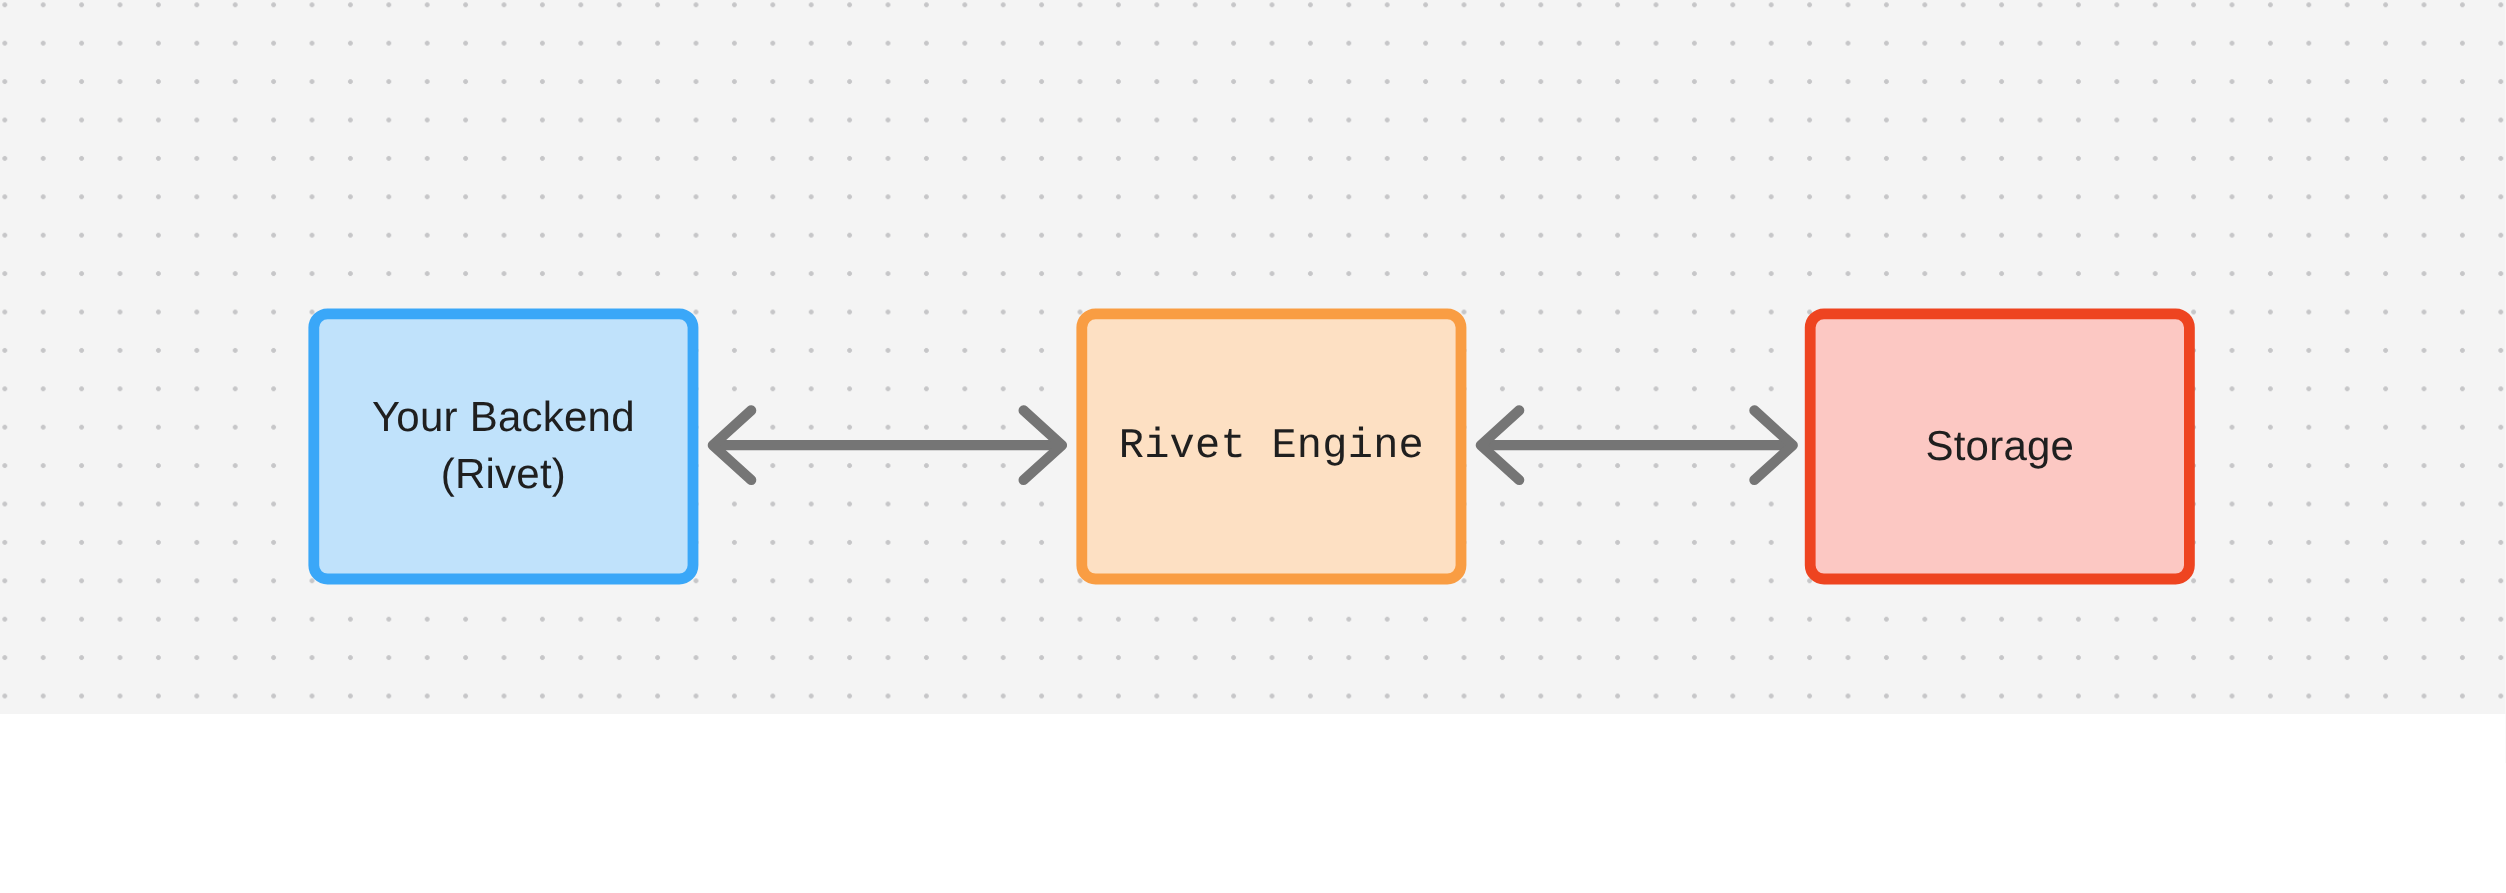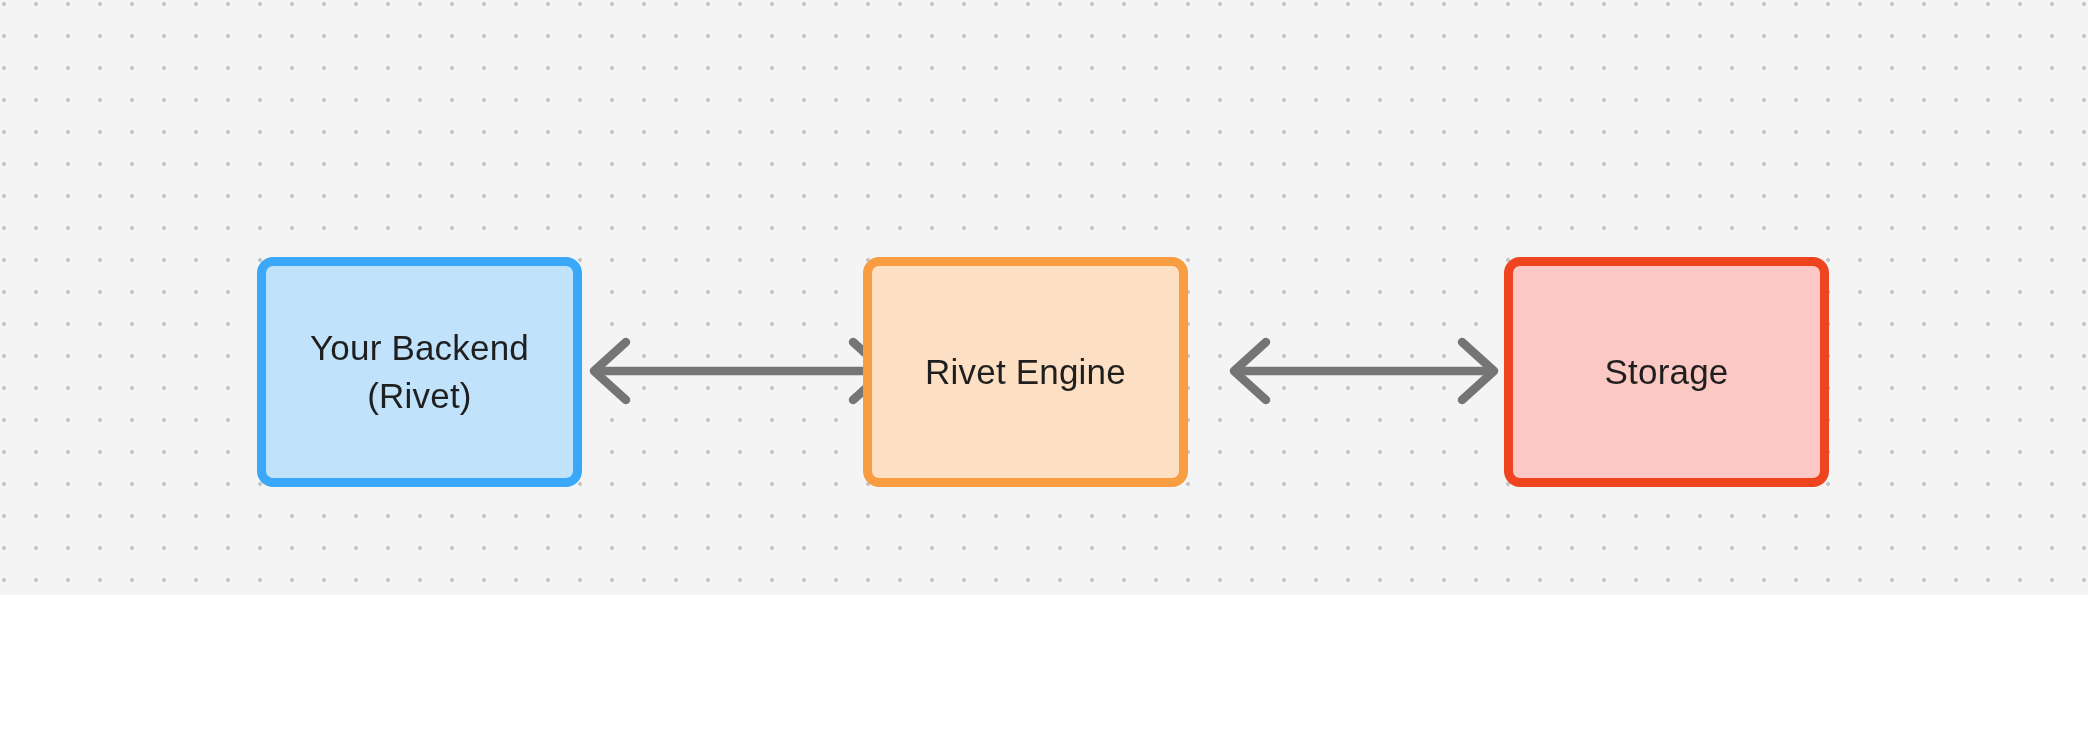--- a/index.html
+++ b/index.html
@@ -49,23 +49,24 @@
     letter-spacing: 0.2px;
   }
 
   .node-backend {
     left: 257px;
     border-color: #3aa7f8;
     background: #c0e2fb;
   }
 
   .node-engine {
-    left: 863px;
+    left: 897px;
     border-color: #f99d43;
     background: #fde0c3;
+    font-family: Liberation Mono, monospace;
   }
 
   .node-storage {
     left: 1504px;
     border-color: #ee4420;
     background: #fcc8c3;
   }
 
   .node-label {
     width: 100%;

